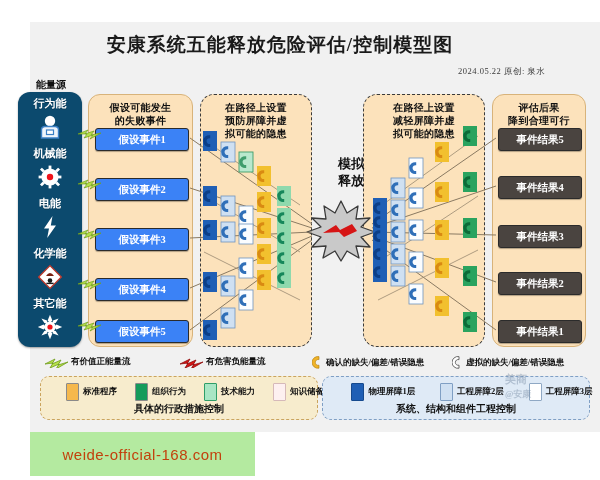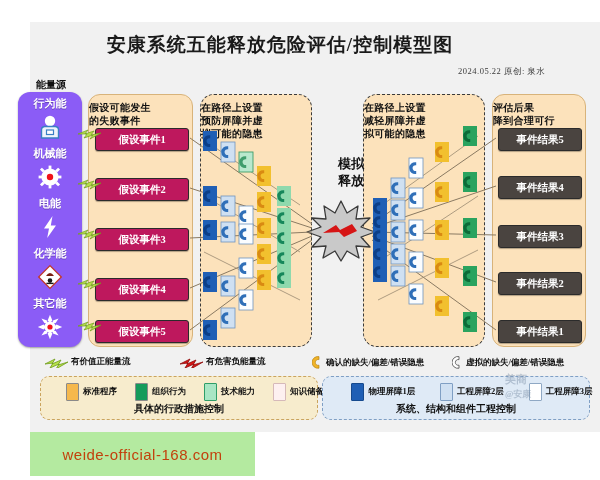--- a/index.html
+++ b/index.html
@@ -26,21 +26,21 @@
     font-size:8.5px;color:#3a3a3a;letter-spacing:.5px;white-space:nowrap;margin-left:18px;
   }
 
   
   .energy-label{
     position:absolute;left:18px;top:78px;width:66px;text-align:center;
     font-size:10px;font-weight:bold;color:#111;white-space:nowrap;
   }
   .energy-col{
     position:absolute;left:18px;top:92px;width:64px;height:255px;
-    background:#8b5cf6;border-radius:12px;
+    background:#0c4a6e;border-radius:12px;
     box-shadow:0 1px 2px rgba(0,0,0,.35);
     display:flex;flex-direction:column;align-items:center;
     padding-top:4px;box-sizing:border-box;
   }
   .e-item{width:64px;height:50px;position:relative;}
   .e-name{
     position:absolute;top:0;left:0;width:64px;text-align:center;
     font-size:11px;font-weight:bold;color:#fff;white-space:nowrap;
     text-shadow:0 1px 0 rgba(0,0,0,.25);
   }
@@ -49,34 +49,34 @@
     display:flex;align-items:center;justify-content:center;
   }
 
   
   .panel{
     position:absolute;background:#fce2bb;box-sizing:border-box;
   }
   .panel.solid{border:1.6px solid #d8b37a;border-radius:12px;}
   .panel.dashed{border:1.6px dashed #3b3b3b;border-radius:14px;}
   .panel-title{
-    position:absolute;left:0;top:6px;width:100%;
+    position:absolute;left:0;top:6px;width:100%;text-align:center;
     font-size:10px;font-weight:bold;color:#111;line-height:13px;
     letter-spacing:.3px;
   }
 
   .p2{left:88px;top:94px;width:105px;height:253px;}
   .p3{left:200px;top:94px;width:112px;height:253px;}
   .p4{left:363px;top:94px;width:122px;height:253px;}
   .p5{left:492px;top:94px;width:94px;height:253px;}
 
   
   .ev{
     position:absolute;height:21px;
-    background:#be185d;border:1.3px solid #2b2b2b;border-radius:3px;
+    background:#3b82f6;border:1.3px solid #2b2b2b;border-radius:3px;
     color:#fff;font-size:10.5px;font-weight:bold;
     display:flex;align-items:center;justify-content:center;
     white-space:nowrap;box-shadow:0 1px 1px rgba(0,0,0,.3);
   }
   .ev.left{left:95px;width:92px;}
   .ev.right{left:498px;width:82px;background:#4a4440;}
 
   
   .center-text{
     position:absolute;left:316px;top:155px;width:48px;text-align:right;

